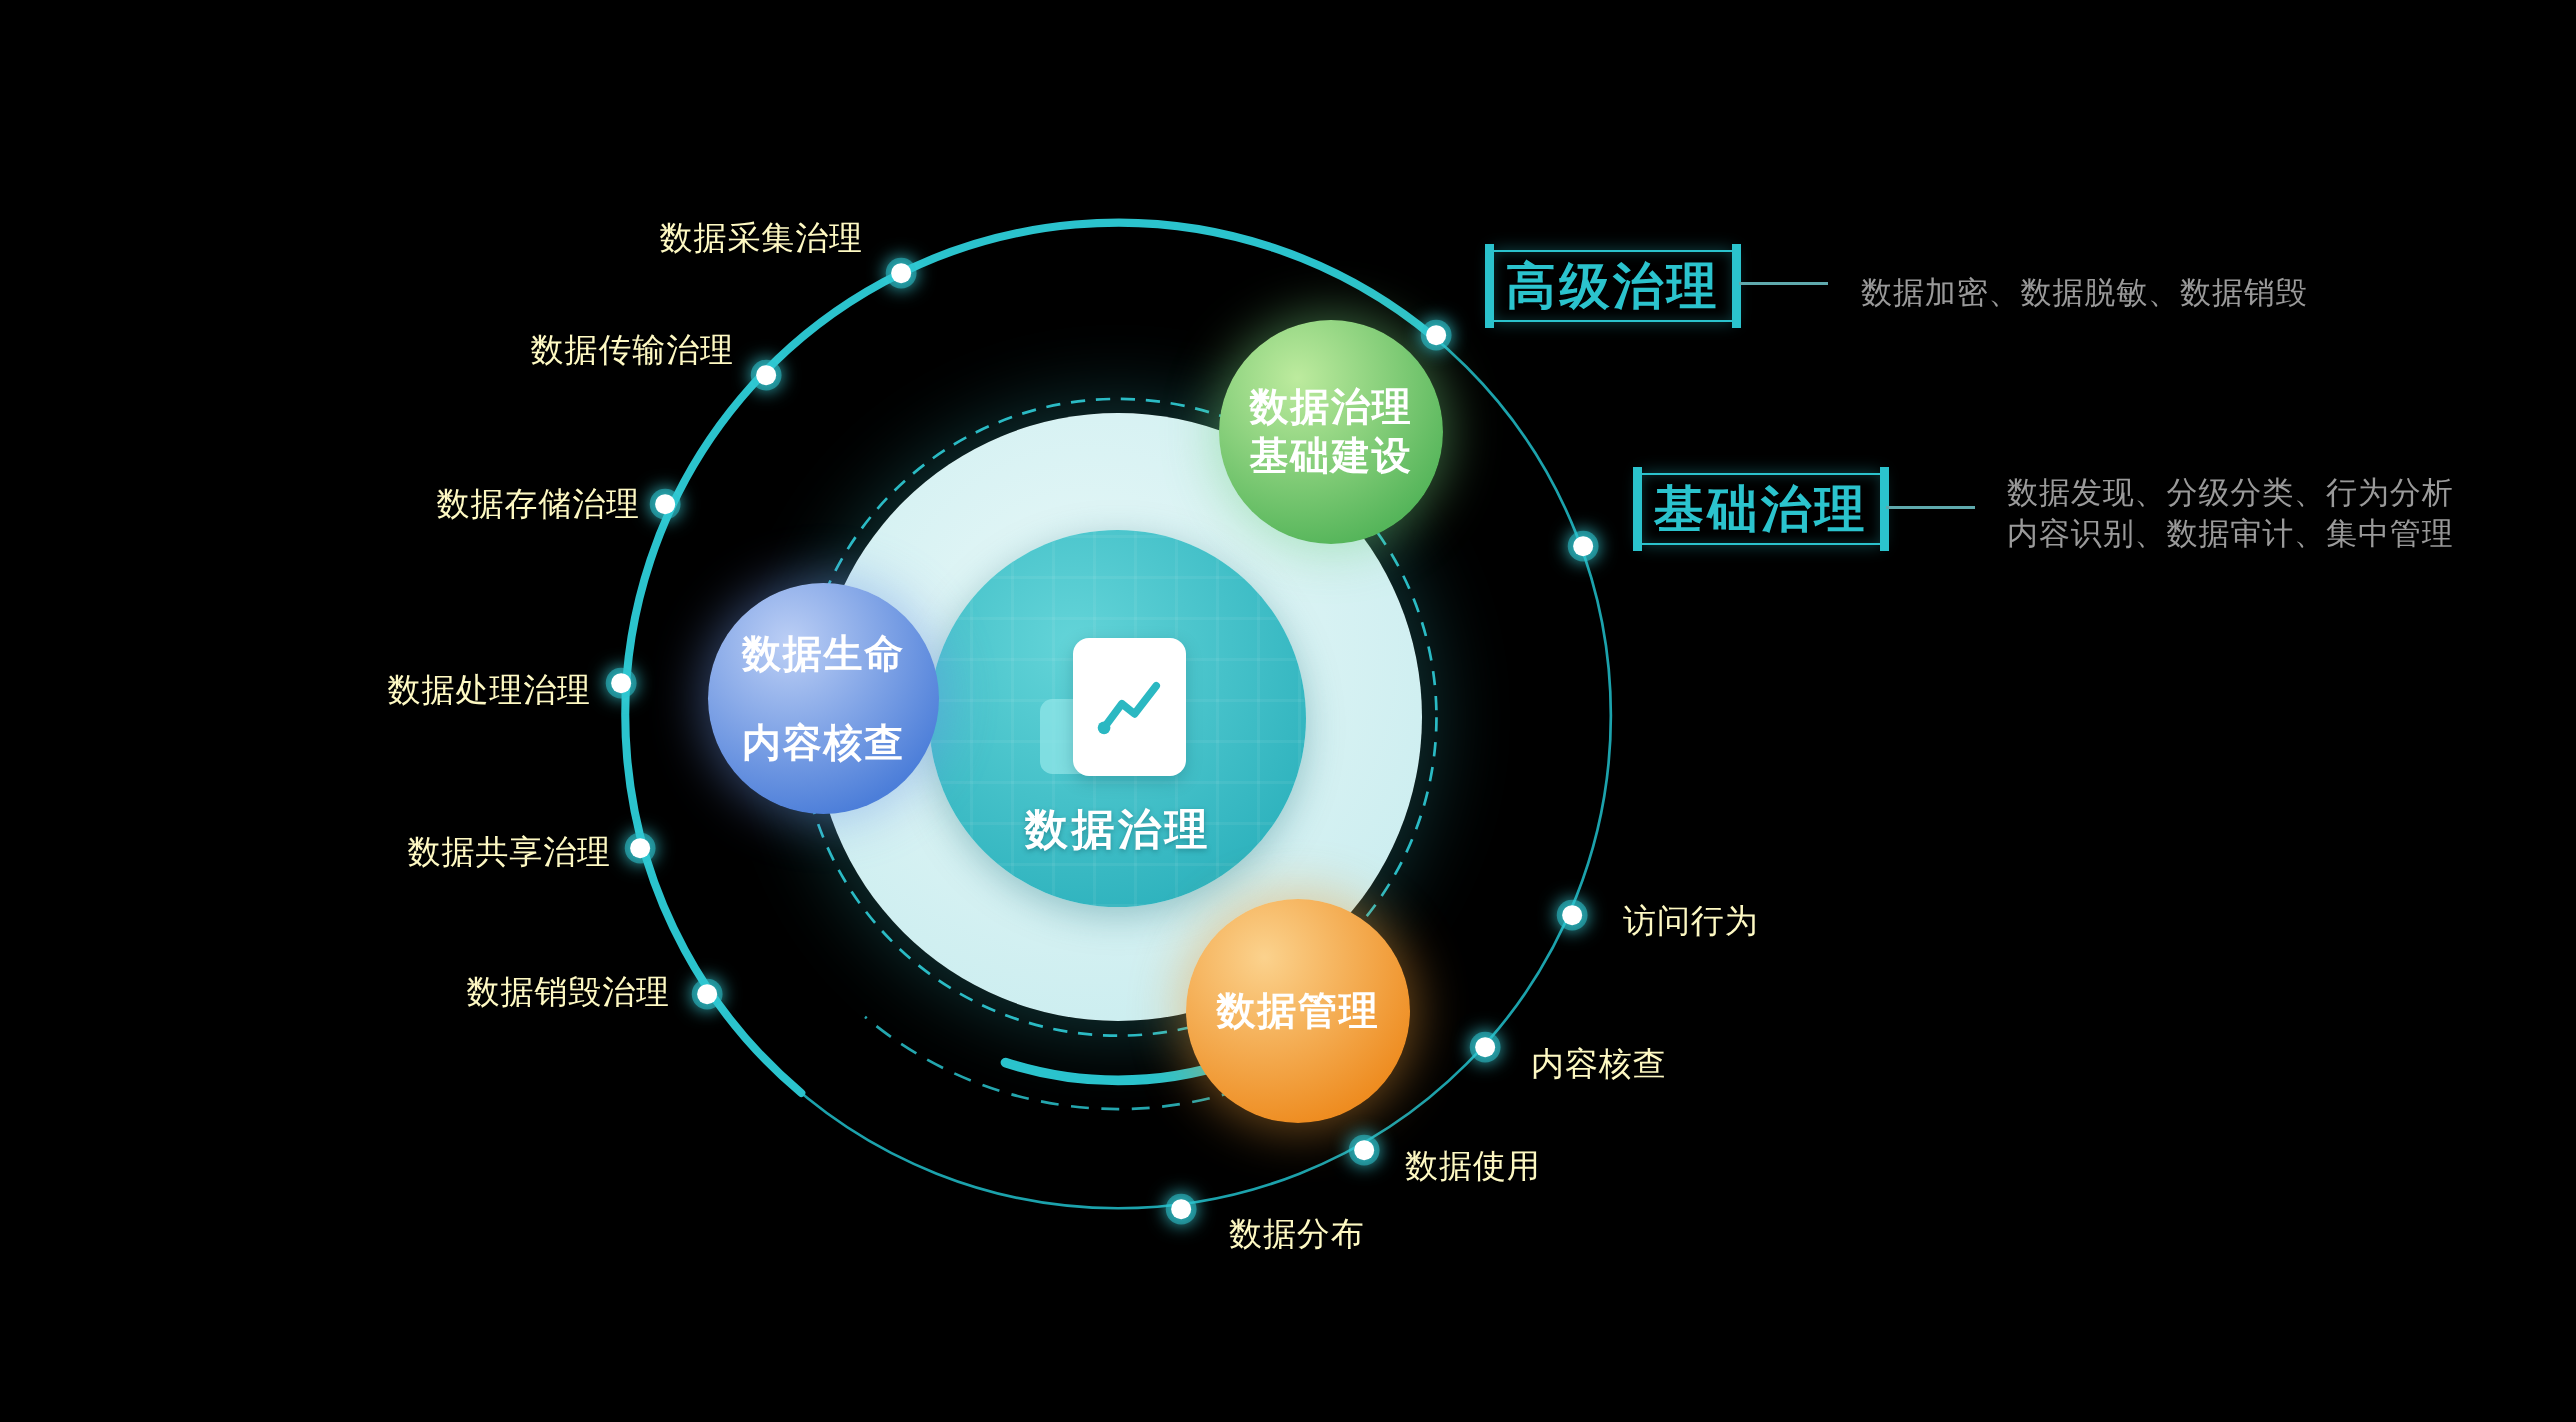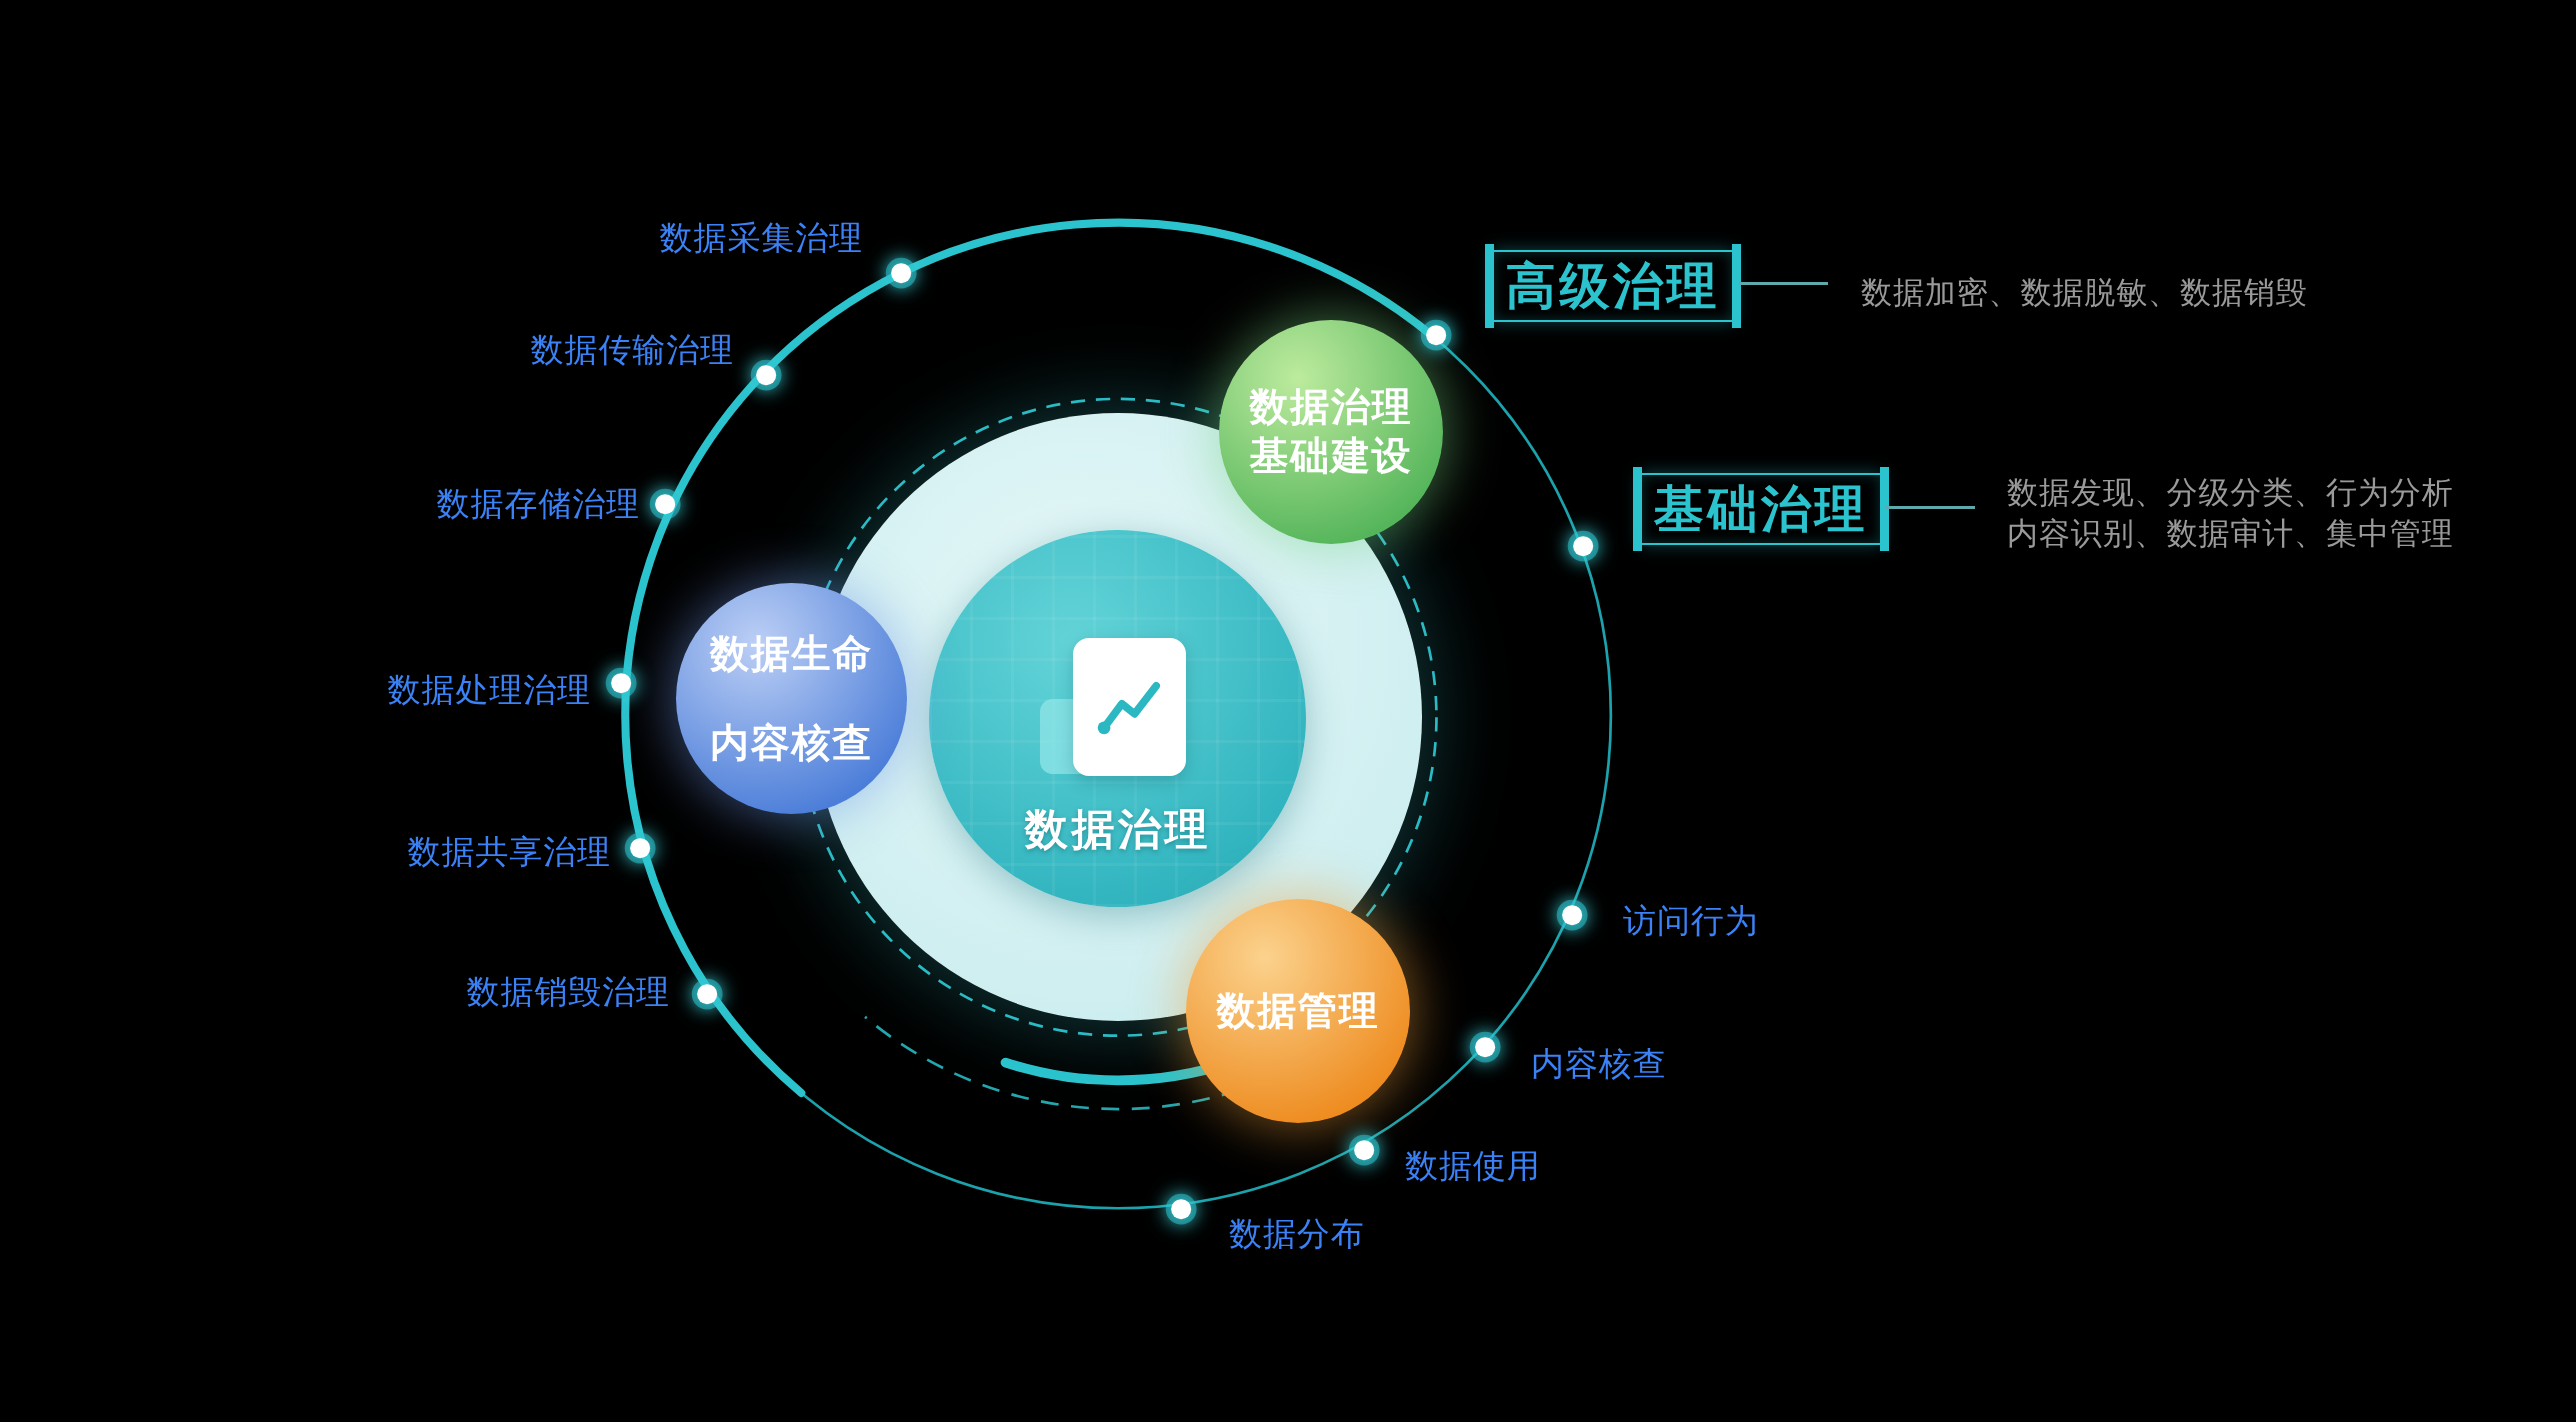--- a/index.html
+++ b/index.html
@@ -52,41 +52,41 @@
     display:flex;flex-direction:column;align-items:center;justify-content:center;
     color:#fff;font-weight:bold;font-size:39px;line-height:1.25;letter-spacing:1.8px;
     text-align:center;white-space:nowrap;
   }
   .sat-green{
     left:1219px;top:320px;width:224px;height:224px;
     background:radial-gradient(circle at 35% 26%, #bdeb9e, #55b55a 78%);
     box-shadow:0 0 49px 7.2px rgba(120,210,130,0.45);
   }
   .sat-blue{
-    left:676px;top:583px;width:231px;height:231px;
+    left:708px;top:583px;width:231px;height:231px;
     background:radial-gradient(circle at 35% 26%, #bccff5, #4c7ed9 78%);
     box-shadow:0 0 49px 7.2px rgba(110,150,230,0.45);
     gap:40px;
   }
   .sat-orange{
     left:1186px;top:899px;width:224px;height:224px;
     background:radial-gradient(circle at 35% 26%, #fbd28d, #ee8c20 78%);
     box-shadow:0 0 49px 7.2px rgba(240,160,60,0.45);
   }
 
   
   .node{
     position:absolute;width:19.7px;height:19.7px;border-radius:50%;
     background:#ffffff;transform:translate(-50%,-50%);
     box-shadow:0 0 0 5.4px rgba(43,195,205,0.55), 0 0 18px 5.4px rgba(60,215,225,0.85);
   }
 
   
   .lbl{
-    position:absolute;color:#3b82f6;font-size:33px;letter-spacing:0.9px;white-space:nowrap;
+    position:absolute;color:#fef9c3;font-size:33px;letter-spacing:0.9px;white-space:nowrap;
   }
   .lbl-left{transform:translate(-100%,-50%);}
   .lbl-right{transform:translate(0,-50%);}
 
   
   .callout-box{
     position:absolute;width:238px;height:68px;border:2.7px solid #2bc3cd;
     display:flex;align-items:center;justify-content:center;
     box-shadow:0 0 16px rgba(43,195,205,0.35), inset 0 0 12.5px rgba(43,195,205,0.25);
   }

